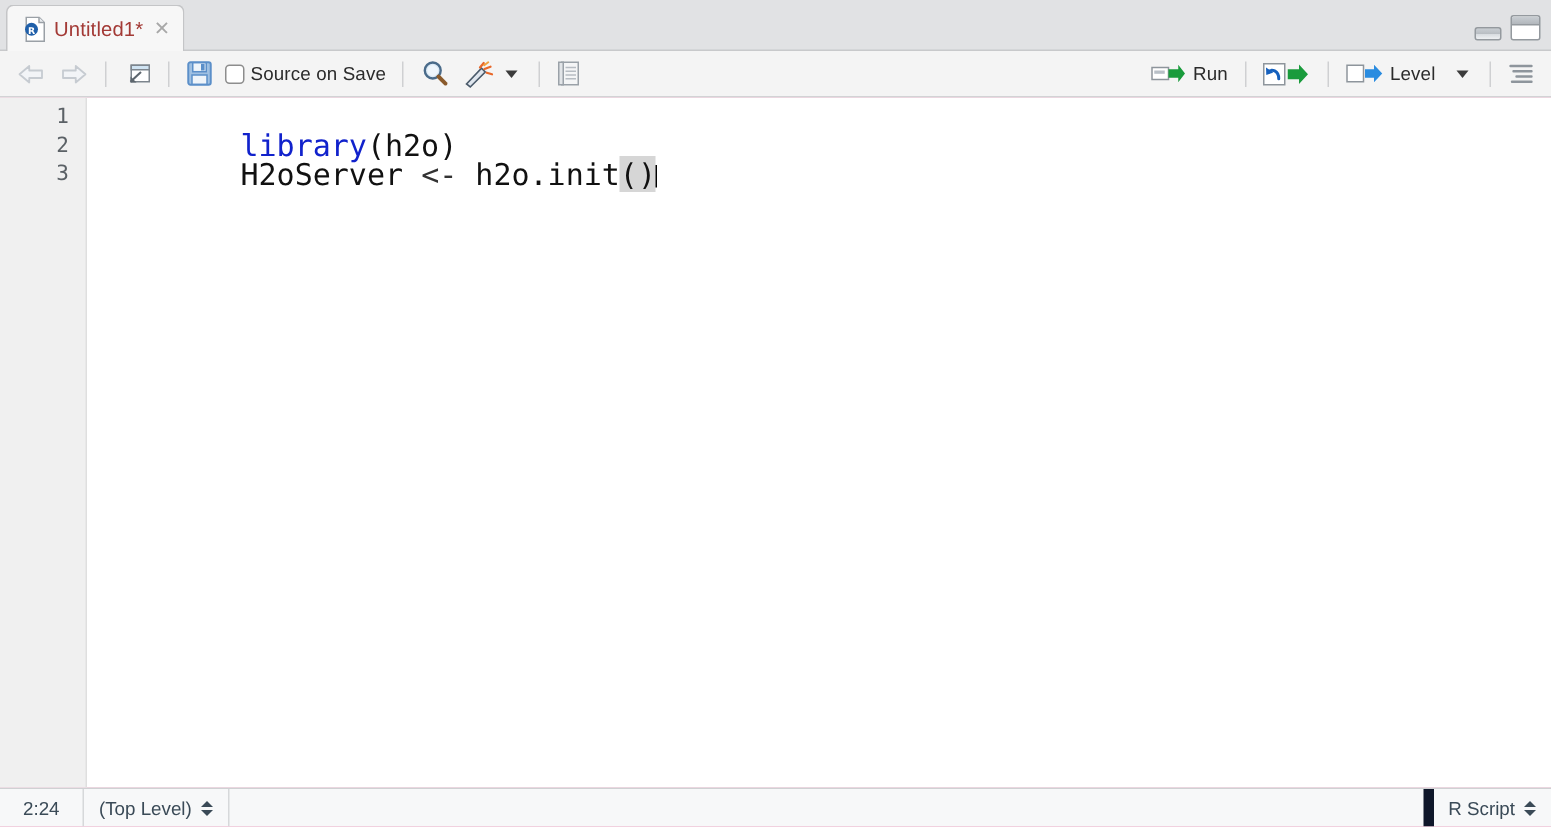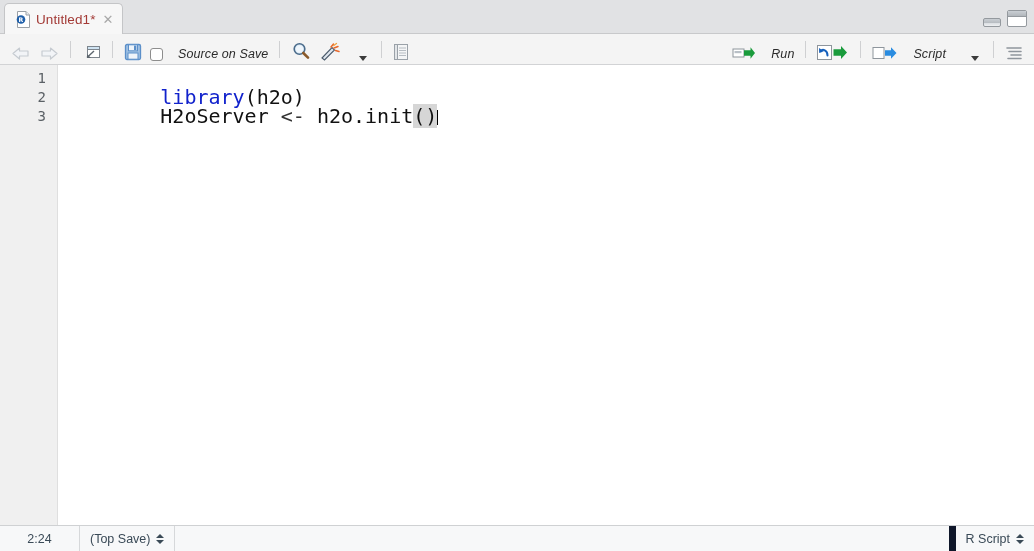--- a/index.html
+++ b/index.html
@@ -118,27 +118,26 @@
     box-sizing: border-box;
     display: flex;
     align-items: center;
     padding: 0 7px;
     flex: 0 0 auto;
     position: relative;
   }
   .tb-btn {
     height: 23px;
     display: flex;
-    align-items: flex-end;
-    gap: 15px;
+    align-items: center;
+    gap: 4px;
     padding: 0 4px;
     border-radius: 3px;
     cursor: default;
     white-space: nowrap;
-    font-style: italic;
   }
   .tb-label {
     font-size: 12.5px;
     color: #2b2b2b;
     letter-spacing: 0.1px;
   }
   .tb-sep {
     width: 1px;
     height: 17px;
     background: #cfd0d2;
@@ -233,21 +232,21 @@
   }
   .sb-cell {
     height: 25px;
     display: flex;
     align-items: center;
     padding: 0 10px;
     box-sizing: border-box;
     white-space: nowrap;
   }
   .sb-pos {
-    width: 80px;
+    width: 56px;
     justify-content: center;
     border-right: 1px solid #d6d8da;
     color: #3a4a57;
   }
   .sb-scope {
     gap: 6px;
     border-right: 1px solid #d6d8da;
     color: #3a4a57;
   }
   .sb-spacer { flex: 1 1 auto; }
@@ -413,21 +412,21 @@
 
     <div class="tb-sep"></div>
 
     <div class="tb-btn">
       <span>
         <svg width="26" height="16" viewBox="0 0 26 16">
           <rect x="1" y="2.5" width="11" height="11" fill="#ffffff" stroke="#8e959c" stroke-width="1"></rect>
           <path d="M13 5.2 H19 V2.2 L24.5 8 L19 13.8 V10.8 H13 Z" fill="#2a8ce0"></path>
         </svg>
       </span>
-      <span class="tb-label">Script</span>
+      <span class="tb-label">Level</span>
       <span class="caret" style="margin-left:10px;"></span>
     </div>
 
     <div class="tb-sep"></div>
 
     <div class="tb-btn">
       <span>
         <svg width="18" height="16" viewBox="0 0 18 16">
           <path d="M2 3 H16 M4 6.5 H16 M6 10 H16 M3 13.5 H16" stroke="#8e959c" stroke-width="1.6" stroke-linecap="round"></path>
         </svg>
@@ -450,21 +449,21 @@
       <div class="code-line">
         <span class="tok-txt">H2oServer </span><span class="tok-op">&lt;-</span><span class="tok-txt"> h2o.init</span><span class="tok-match">()</span><span class="caret-bar"></span>
       </div>
       <div class="code-line"></div>
     </div>
   </div>
 
   <div class="statusbar">
     <div class="sb-cell sb-pos">2:24</div>
     <div class="sb-cell sb-scope">
-      <span>(Top Save)</span>
+      <span>(Top Level)</span>
       <span class="updown">
           <i class="u"></i>
           <i class="d"></i>
         </span>
     </div>
     <div class="sb-spacer"></div>
     <div class="sb-cell sb-type">
       <span>R Script</span>
       <span class="updown">
           <i class="u"></i>

